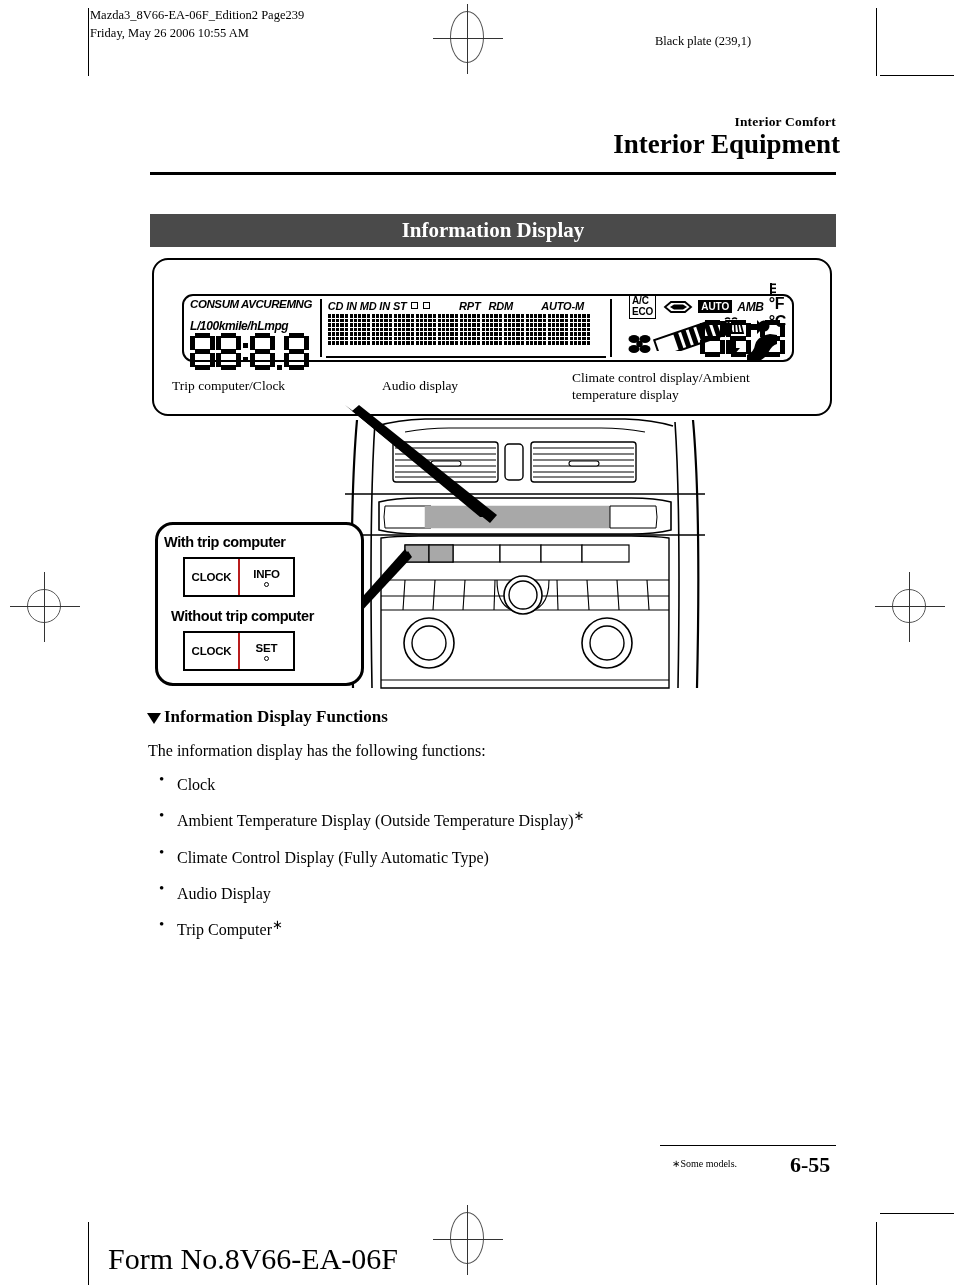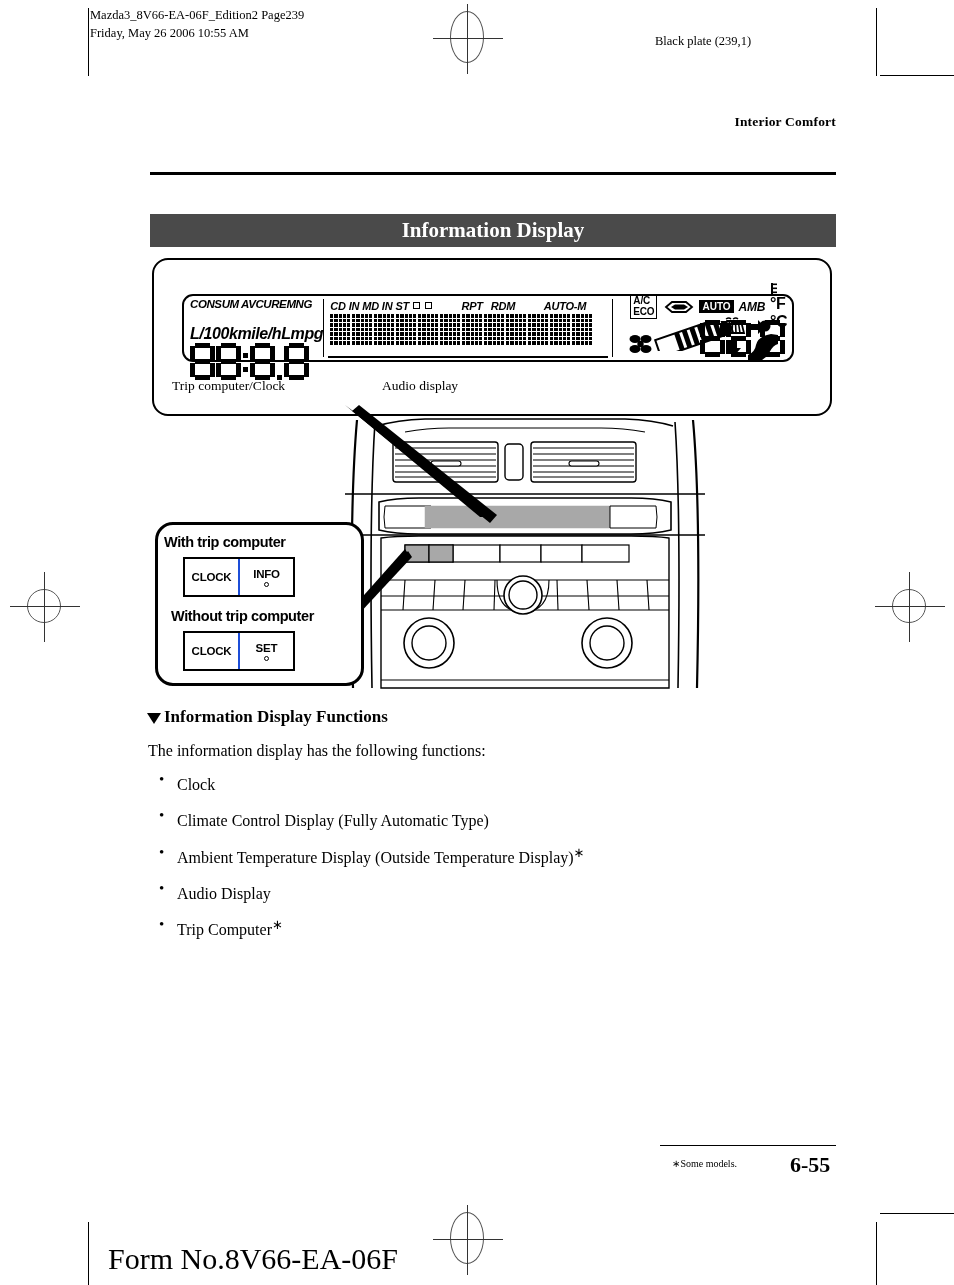--- a/index.html
+++ b/index.html
@@ -168,25 +168,25 @@
     font-style: italic;
     font-size: 11.5px;
     letter-spacing: -0.4px;
     white-space: nowrap;
     line-height: 1.0;
   }
   .trip-lbl2 {
     font-family: "Liberation Sans", sans-serif;
     font-weight: bold;
     font-style: italic;
-    font-size: 16px;
+    font-size: 12px;
     letter-spacing: -0.4px;
     white-space: nowrap;
     line-height: 1.0;
-    margin-top: 15px;
+    margin-top: 9px;
   }
   .seg-row {
     display: flex;
     align-items: flex-end;
     margin-top: 1px;
     gap: 1px;
   }
   .seg {
     position: relative;
     width: 25px;
@@ -369,21 +369,21 @@
     display: flex;
     flex-direction: column;
     align-items: center;
     justify-content: center;
     font-family: "Liberation Sans", sans-serif;
     font-weight: bold;
     font-size: 11.5px;
     letter-spacing: -0.2px;
     position: relative;
   }
-  .btn-half + .btn-half { border-left: 2px solid #1d4ed8; }
+  .btn-half + .btn-half { border-left: 2px solid #b91c1c; }
   .btn-led {
     width: 5px; height: 5px;
     border: 1px solid #000;
     border-radius: 50%;
     box-sizing: border-box;
     margin-top: 2px;
   }
 
   
   .subhead {
@@ -504,20 +504,21 @@
       <div class="hl"></div>
   </div>
 
   <div class="meta-left">
     <div>Mazda3_8V66-EA-06F_Edition2 Page239</div>
     <div>Friday, May 26 2006 10:55 AM</div>
   </div>
   <div class="meta-right">Black plate (239,1)</div>
 
   <div class="chapter-sub">Interior Comfort</div>
+  <div class="chapter-title">Interior Equipment</div>
   <div class="chapter-underline"></div>
 
   <div class="section-banner">
     <span>Information Display</span>
   </div>
 
   <div class="lcd-box">
     <div class="lcd-panel">
 
       <div class="zone-trip">
@@ -1148,20 +1149,24 @@
                 <i class="f"></i>
                 <i class="g"></i>
               </div>
           </div>
         </div>
       </div>
     </div>
 
     <div class="cap" style="left:18px; top:118px;">Trip computer/Clock</div>
     <div class="cap" style="left:228px; top:118px;">Audio display</div>
+    <div class="cap" style="left:418px; top:110px; width:250px;">
+      <div>Climate control display/Ambient</div>
+      <div>temperature display</div>
+    </div>
   </div>
 
   <svg style="position:absolute; left:345px; top:418px;" width="360" height="272" viewBox="0 0 360 272">
 
     <path d="M12 2 q-8 90 -4 268" fill="none" stroke="#000" stroke-width="2.2"></path>
     <path d="M30 4 q-6 90 -3 266" fill="none" stroke="#000" stroke-width="1.6"></path>
     <path d="M348 2 q8 90 4 268" fill="none" stroke="#000" stroke-width="2.2"></path>
     <path d="M330 4 q6 90 3 266" fill="none" stroke="#000" stroke-width="1.6"></path>
 
     <path d="M32 8 q20 -6 48 -7 l200 0 q28 1 48 7" fill="none" stroke="#000" stroke-width="1.4"></path>
@@ -1275,24 +1280,24 @@
     <span class="tri"></span>
     <span>Information Display Functions</span>
   </div>
   <div class="para">The information display has the following functions:</div>
 
   <ul class="bullets" style="margin:0; padding:0;">
     <li>
       <span>Clock</span><span class="star"></span>
     </li>
     <li>
-      <span>Climate Control Display (Fully Automatic Type)</span><span class="star"></span>
+      <span>Ambient Temperature Display (Outside Temperature Display)</span><span class="star">∗</span>
     </li>
     <li>
-      <span>Ambient Temperature Display (Outside Temperature Display)</span><span class="star">∗</span>
+      <span>Climate Control Display (Fully Automatic Type)</span><span class="star"></span>
     </li>
     <li>
       <span>Audio Display</span><span class="star"></span>
     </li>
     <li>
       <span>Trip Computer</span><span class="star">∗</span>
     </li>
   </ul>
 
   <div class="footer-rule"></div>

